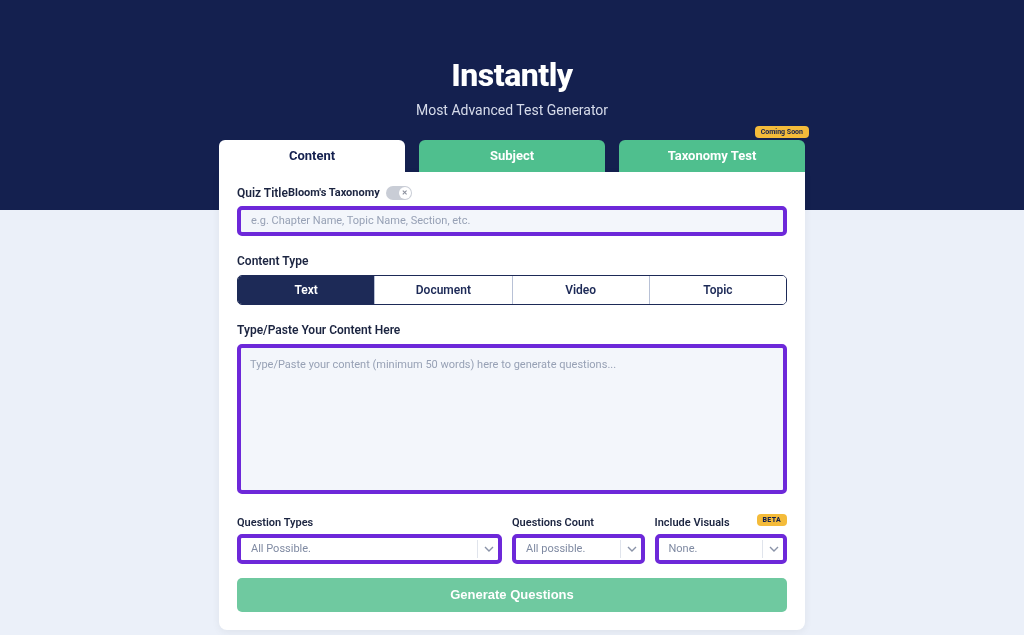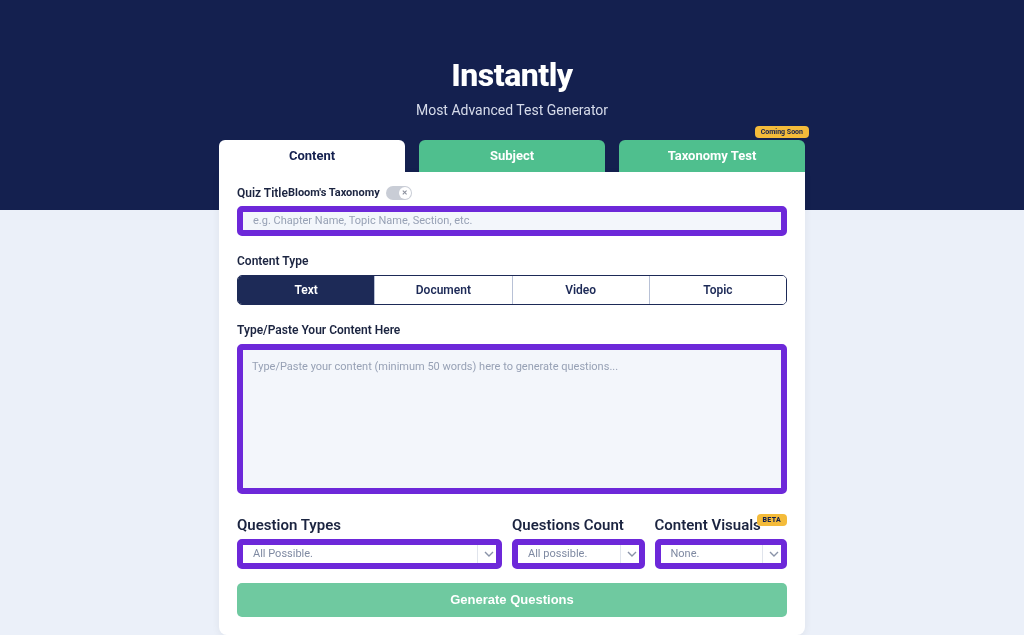--- a/index.html
+++ b/index.html
@@ -124,21 +124,21 @@
     margin: 1px;
     display: flex;
     align-items: center;
     justify-content: center;
     font-size: 7px;
     color: #8a8f9c;
     font-weight: 700;
   }
   .text-input, .textarea, .select {
     width: 100%;
-    border: 6px solid #6d28d9;
+    border: 4px solid #6d28d9;
     background: #f3f6fb;
     border-radius: 5px;
     font-size: 11px;
     color: #3a4257;
     padding: 0 10px;
     font-family: inherit;
   }
   .text-input { height: 30px; }
   .text-input::placeholder, .textarea::placeholder { color: #97a1b5; }
   .section { margin-top: 14px; }
@@ -178,21 +178,21 @@
     display: flex;
     gap: 10px;
     margin-top: 18px;
     align-items: flex-end;
   }
   .opt-col { flex: 1; position: relative; }
   .opt-col.qtypes { flex: 2.0; }
   .opt-col.qcount { flex: 1.0; }
   .opt-col.visuals { flex: 1.0; }
   .opt-label {
-    font-size: 15px;
+    font-size: 11px;
     font-weight: 600;
     color: #1b2440;
     display: block;
     margin-bottom: 5px;
   }
   .select-wrap {
     position: relative;
   }
   .select {
     height: 30px;
@@ -331,21 +331,21 @@
           <span class="divider"></span>
           <span class="chev">
             <svg viewBox="0 0 10 10">
                 <path d="M1 3 L5 7 L9 3" fill="none" stroke="#8a93a8" stroke-width="1.4"></path>
               </svg>
           </span>
         </div>
       </div>
       <div class="opt-col visuals">
         <span class="beta-badge">BETA</span>
-        <span class="opt-label">Content Visuals</span>
+        <span class="opt-label">Include Visuals</span>
         <div class="select-wrap">
           <div class="select">
             <span>None.</span>
           </div>
           <span class="divider"></span>
           <span class="chev">
             <svg viewBox="0 0 10 10">
                 <path d="M1 3 L5 7 L9 3" fill="none" stroke="#8a93a8" stroke-width="1.4"></path>
               </svg>
           </span>

